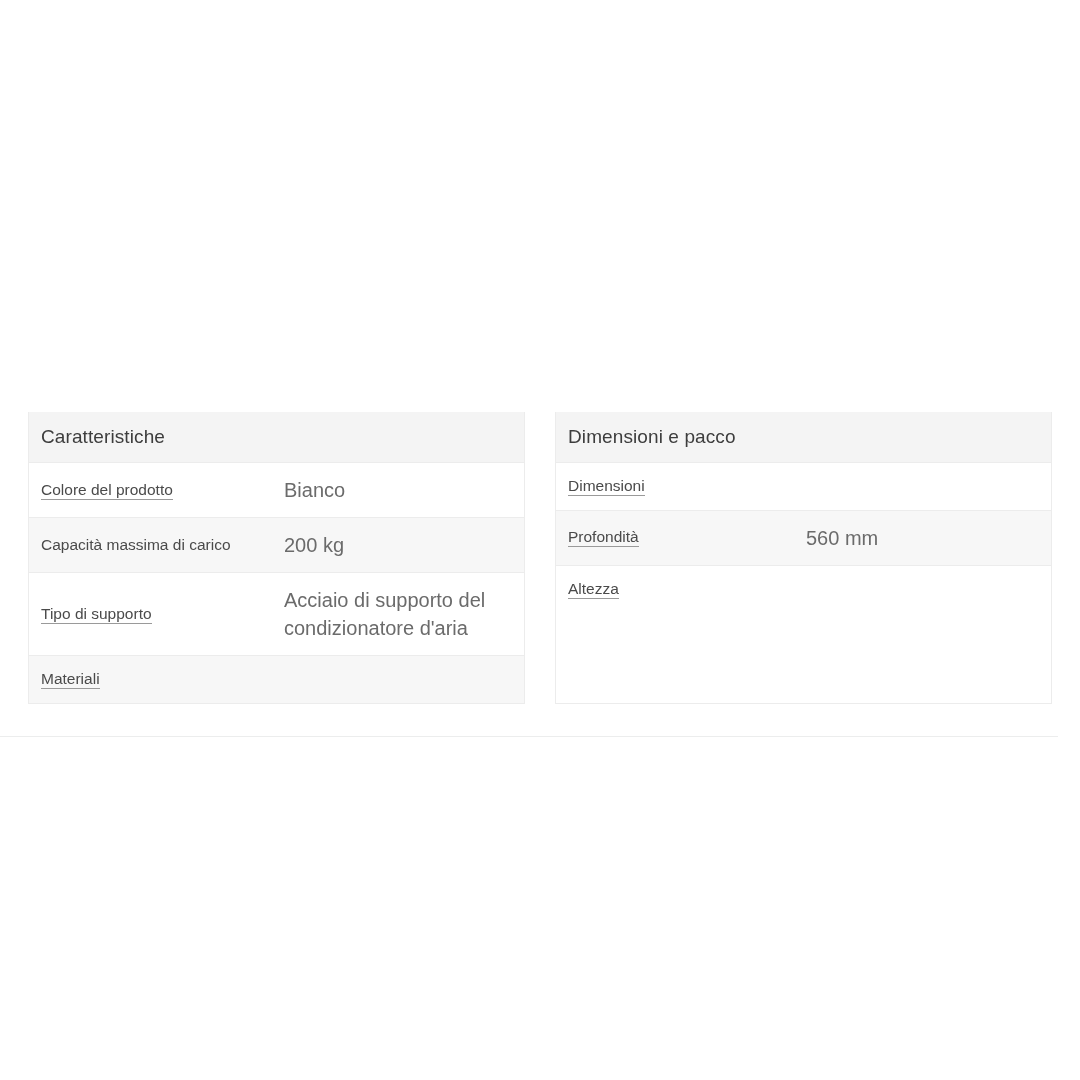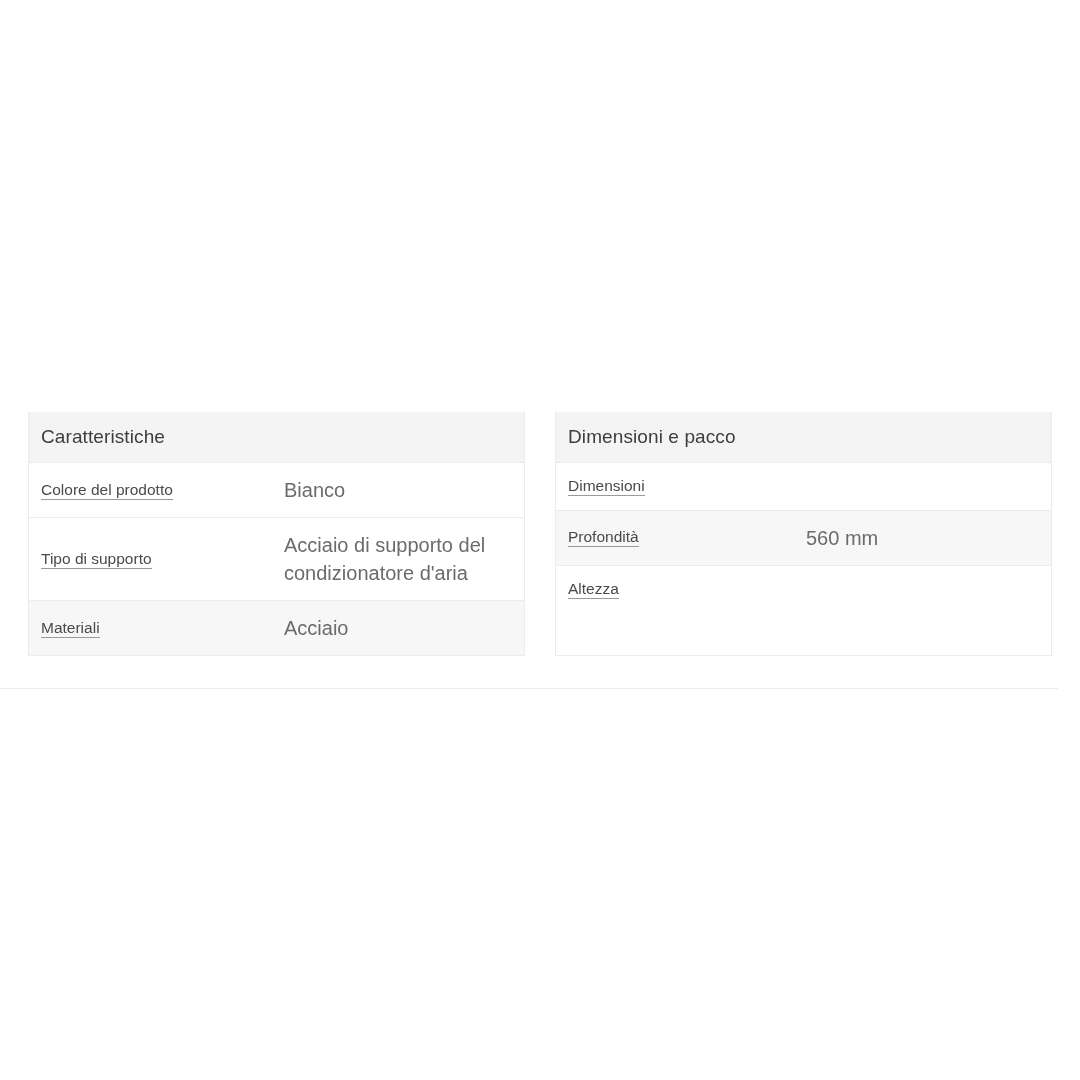--- a/index.html
+++ b/index.html
@@ -114,29 +114,32 @@
     <div class="specs-columns">
 
       <div class="spec-table features">
         <div class="spec-table-title">Caratteristiche</div>
 
         <div class="spec-row">
           <div class="spec-label"><span class="underlined">Colore del prodotto</span></div>
           <div class="spec-value">Bianco</div>
         </div>
 
+        <div class="spec-row alt">
+          <div class="spec-label"><span>Capacità massima di carico</span></div>
+          <div class="spec-value">200 kg</div>
+        </div>
 
         <div class="spec-row">
           <div class="spec-label"><span class="underlined">Tipo di supporto</span></div>
           <div class="spec-value">Acciaio di supporto del condizionatore d'aria</div>
         </div>
 
         <div class="spec-row alt">
           <div class="spec-label"><span class="underlined">Materiali</span></div>
-          <div class="spec-value">Acciaio</div>
         </div>
 
       </div>
 
       <div class="spec-table dims">
         <div class="spec-table-title">Dimensioni e pacco</div>
 
         <div class="spec-row">
           <div class="spec-label"><span class="underlined">Dimensioni</span></div>
         </div>

